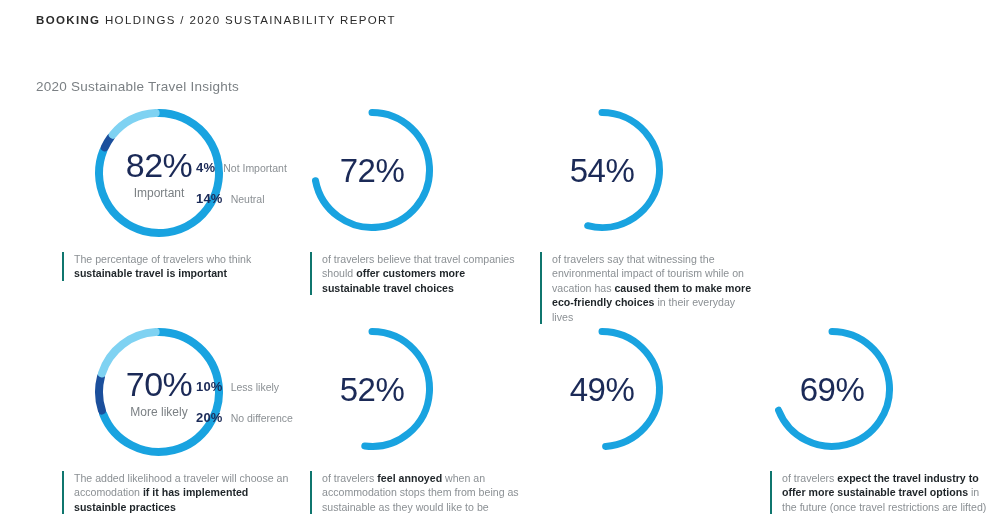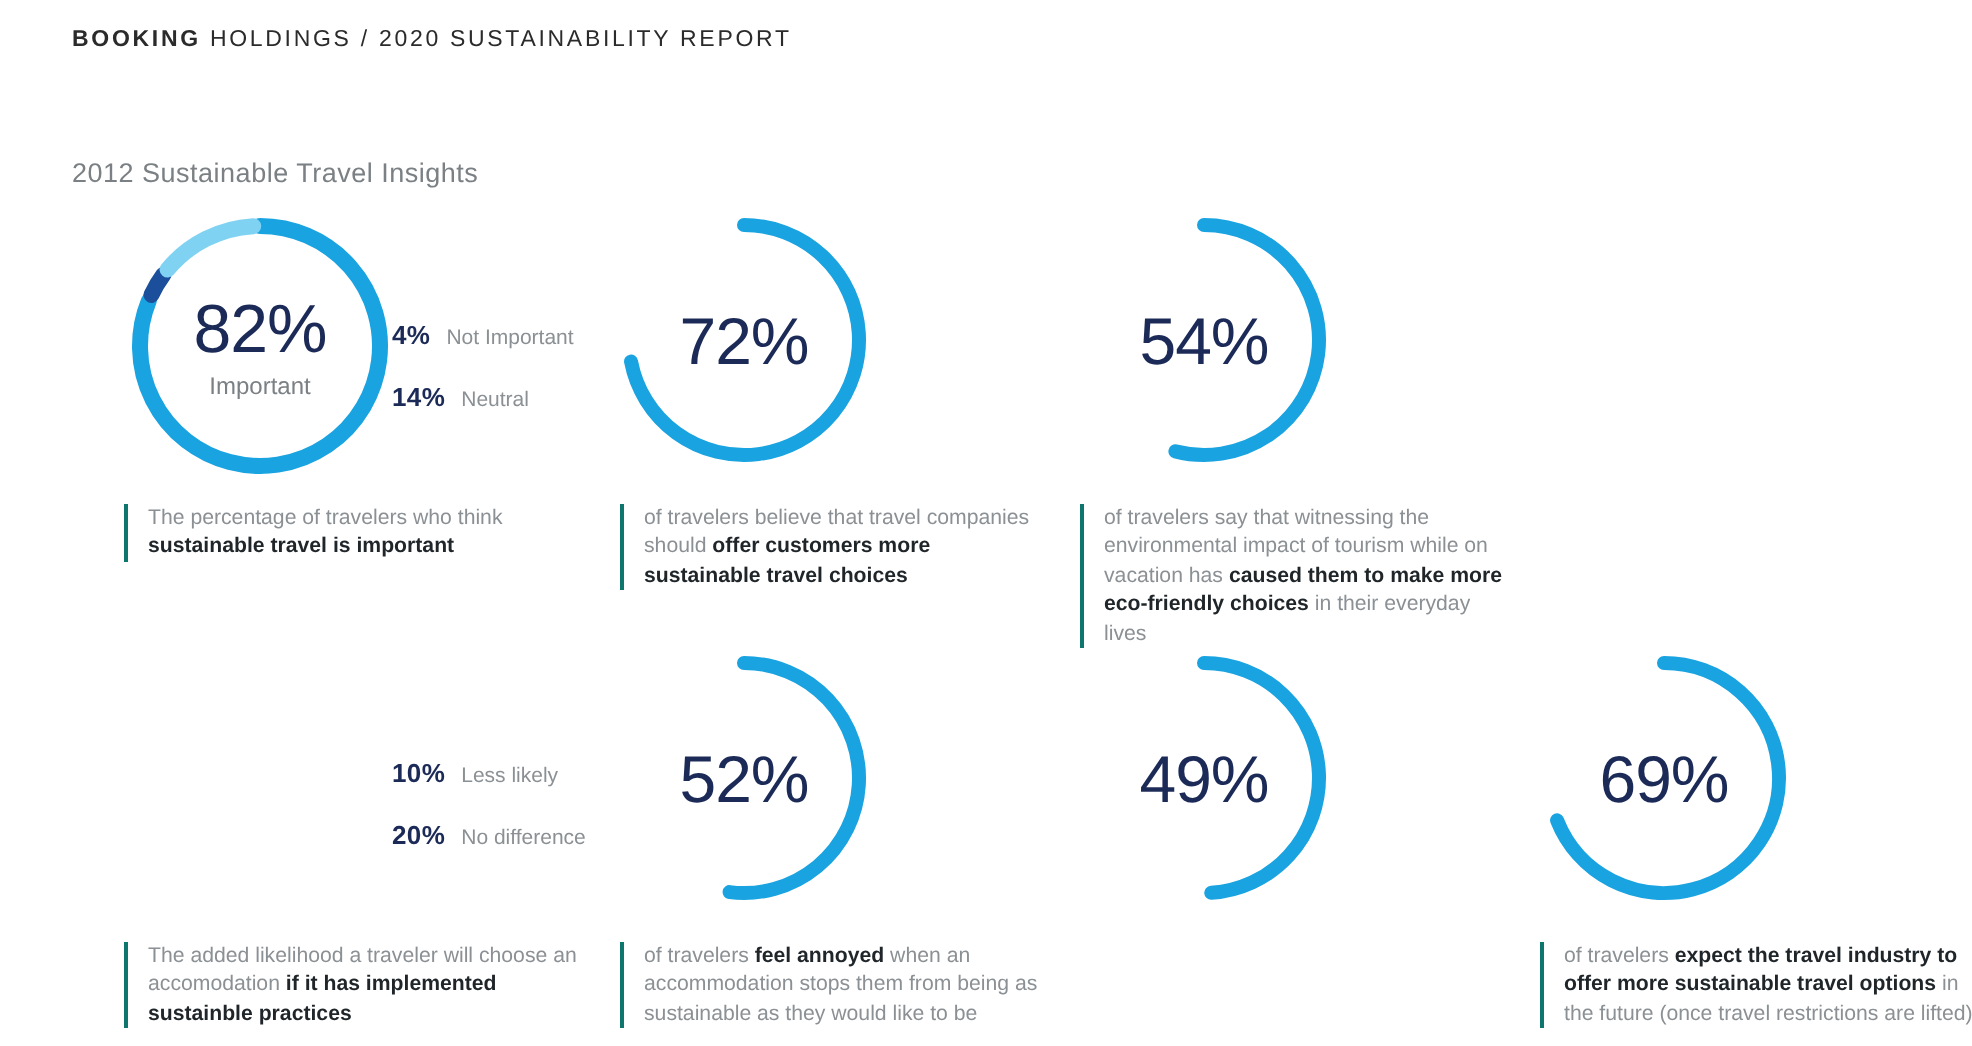--- a/index.html
+++ b/index.html
@@ -52,21 +52,21 @@
   }
   .row {
     display: flex;
     width: 986px;
     height: 219px;
   }
   .cell {
     position: relative;
     box-sizing: border-box;
   }
-  .cell.c0 { width: 300px; padding-left: 65px; }
+  .cell.c0 { width: 300px; padding-left: 94px; }
   .cell.c1 { width: 230px; padding-left: 10px; }
   .cell.c2 { width: 230px; padding-left: 10px; }
   .cell.c3 { width: 226px; padding-left: 10px; }
 
   
   .donut-wrap {
     position: relative;
     width: 124px;
     height: 124px;
     margin-top: 4px;
@@ -144,21 +144,21 @@
 </style>
 </head>
 <body>
 
 <div class="topbar">
   <div class="brand">
     <span class="strong">BOOKING</span><span class="light"> HOLDINGS / 2020 SUSTAINABILITY REPORT</span>
   </div>
 </div>
 
-<div class="section-title">2012 Sustainable Travel Insights</div>
+<div class="section-title">2020 Sustainable Travel Insights</div>
 
 <div class="grid">
   <div class="row row1">
     <div class="cell c0">
         <div class="donut-wrap big">
           <svg width="130" height="130" viewBox="0 0 130 130">
             <path d="M 65 5 A 60 60 0 1 1 9.353290799920302 42.56244765573202" fill="none" stroke="#19A3E0" stroke-width="8" stroke-linecap="round"></path>
             <path d="M 10.710376852038806 39.45324250609569 A 60 60 0 0 1 16.68152685733267 29.42859079033647" fill="none" stroke="#1B4F9C" stroke-width="8" stroke-linecap="round"></path>
             <path d="M 18.769205433452626 26.754560615078645 A 60 60 0 0 1 61.60888793107851 5.095906993461497" fill="none" stroke="#7FD2F2" stroke-width="8" stroke-linecap="round"></path>
           </svg>
@@ -197,20 +197,31 @@
           </svg>
           <div class="donut-center">
             <div class="donut-pct">54%</div>
           </div>
         </div>
         <div class="caption"><span>of travelers say that witnessing the environmental impact of tourism while on vacation has </span><b>caused them to make more eco-friendly choices</b><span> in their everyday lives</span></div>
       </div>
   </div>
   <div class="row row2">
     <div class="cell c0">
+        <div class="donut-wrap big">
+          <svg width="130" height="130" viewBox="0 0 130 130">
+            <path d="M 65 5 A 60 60 0 1 1 9.07573325250734 86.73652200227275" fill="none" stroke="#19A3E0" stroke-width="8" stroke-linecap="round"></path>
+            <path d="M 7.936609022290789 83.54101966249685 A 60 60 0 0 1 6.979910734253892 49.71375645899708" fill="none" stroke="#1B4F9C" stroke-width="8" stroke-linecap="round"></path>
+            <path d="M 7.9366090222907815 46.458980337503164 A 60 60 0 0 1 61.60888793107851 5.095906993461497" fill="none" stroke="#7FD2F2" stroke-width="8" stroke-linecap="round"></path>
+          </svg>
+          <div class="donut-center">
+            <div class="donut-pct">70%</div>
+            <div class="donut-sub">More likely</div>
+          </div>
+        </div>
         <div class="legend">
           <div class="legend-row">
             <span class="legend-val">10%</span>
             <span class="legend-lab">Less likely</span>
           </div>
           <div class="legend-row">
             <span class="legend-val">20%</span>
             <span class="legend-lab">No difference</span>
           </div>
         </div>

